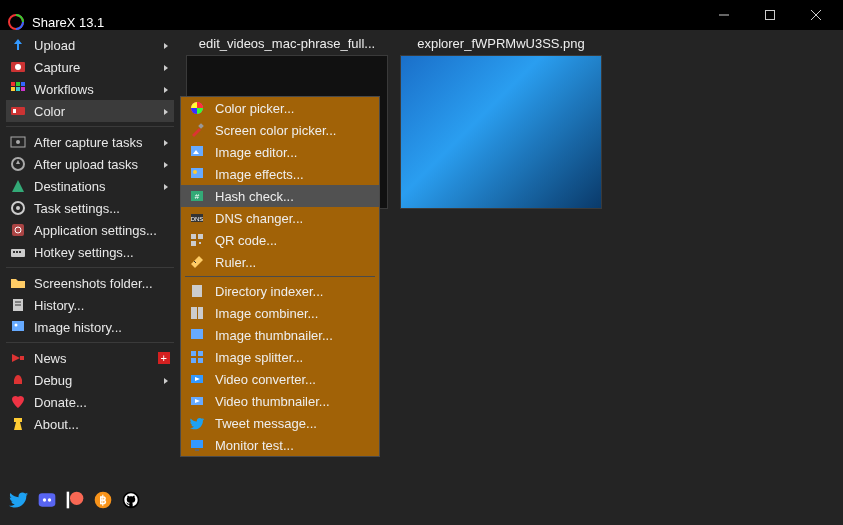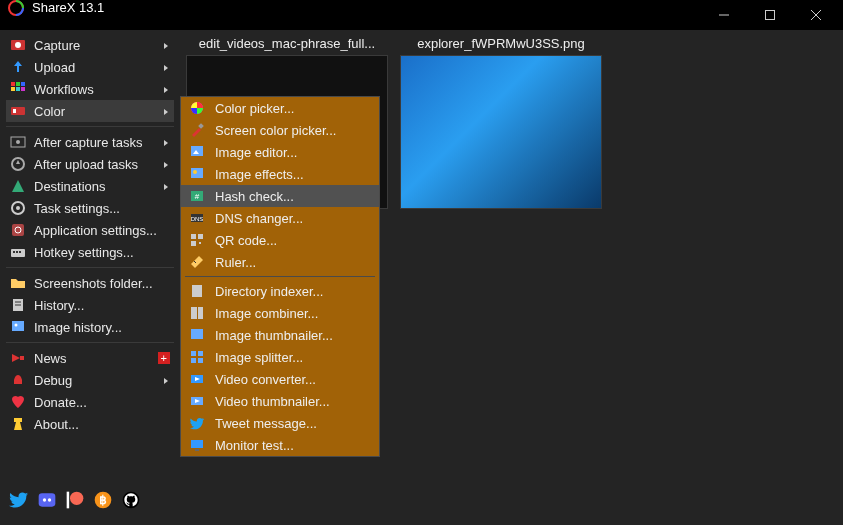--- a/index.html
+++ b/index.html
@@ -1,17 +1,17 @@
 <!DOCTYPE html>
 <html><head>
 <meta charset="utf-8">
 <style>
   * { margin: 0; padding: 0; box-sizing: border-box; }
   body { font-family: "Segoe UI", Arial, sans-serif; font-size: 13px; background: #000; color: #fff; width: 843px; height: 525px; overflow: hidden; }
-  .titlebar { height: 30px; background: #000; display: flex; align-items: flex-start; padding: 0 4px 0 8px; }
+  .titlebar { height: 30px; background: #000; display: flex; align-items: flex-end; padding: 0 4px 0 8px; }
   .titlebar .logo { width: 16px; height: 16px; margin-right: 8px; }
   .titlebar .title { flex: 0 0 auto; color: #fff; }
   .titlebar .spacer { flex: 1; }
   .winbtn { width: 46px; height: 30px; display: flex; align-items: center; justify-content: center; }
   .winbtn svg { stroke: #ccc; }
   .main { display: flex; height: 495px; background: #242424; }
   .sidebar { width: 180px; background: #242424; padding: 4px 6px; display:flex; flex-direction:column;}
   .mi { display: flex; align-items: center; height: 22px; padding: 0 4px; color: #e8e8e8; font-size: 13px; position: relative; }
   .mi.hover { background: #3b3b3b; }
   .mi .ic { width: 16px; height: 16px; margin-right: 8px; display:flex; align-items:center; justify-content:center;}
@@ -63,36 +63,36 @@
       </svg>
     </div>
 </div>
 
 <div class="main">
   <div class="sidebar">
     <div id="side1">
         <div class="mi">
           <span class="ic">
             <svg width="16" height="16">
+              <path d="M8 2 L12 7 L9 7 L9 13 L7 13 L7 7 L4 7 Z" fill="#39f"></path>
+            </svg>
+          </span>
+          <span>Upload</span>
+          <span class="chev"><svg viewBox="0 0 8 8">
+              <path d="M2 1 L6 4 L2 7 Z" fill="#ccc"></path>
+            </svg></span>
+        </div>
+        <div class="mi">
+          <span class="ic">
+            <svg width="16" height="16">
               <rect x="1" y="3" width="14" height="10" fill="#c33" rx="1"></rect>
               <circle cx="8" cy="8" r="3" fill="#fff"></circle>
             </svg>
           </span>
           <span>Capture</span>
-          <span class="chev"><svg viewBox="0 0 8 8">
-              <path d="M2 1 L6 4 L2 7 Z" fill="#ccc"></path>
-            </svg></span>
-        </div>
-        <div class="mi">
-          <span class="ic">
-            <svg width="16" height="16">
-              <path d="M8 2 L12 7 L9 7 L9 13 L7 13 L7 7 L4 7 Z" fill="#39f"></path>
-            </svg>
-          </span>
-          <span>Upload</span>
           <span class="chev"><svg viewBox="0 0 8 8">
               <path d="M2 1 L6 4 L2 7 Z" fill="#ccc"></path>
             </svg></span>
         </div>
         <div class="mi">
           <span class="ic">
             <svg width="16" height="16">
               <rect x="1" y="1" width="4" height="4" fill="#e33"></rect>
               <rect x="6" y="1" width="4" height="4" fill="#3c3"></rect>
               <rect x="11" y="1" width="4" height="4" fill="#36f"></rect>

